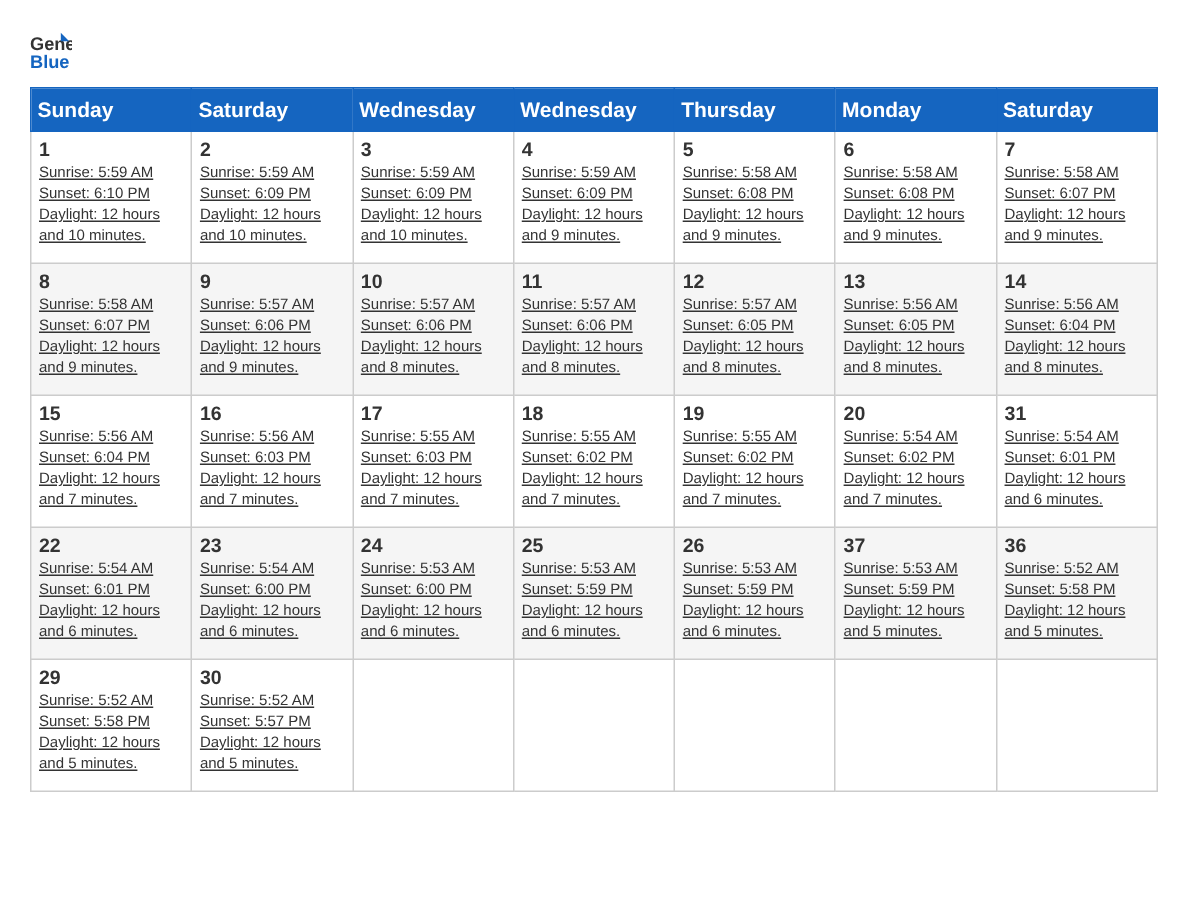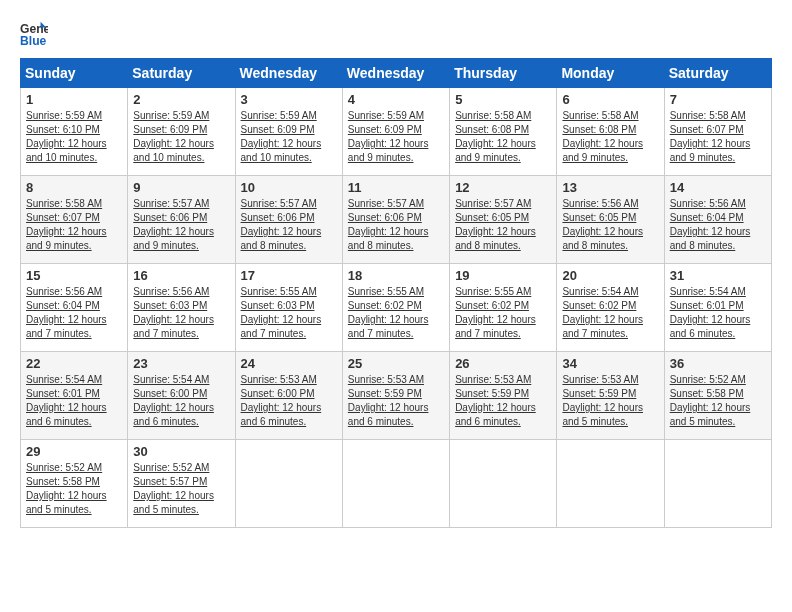--- a/index.html
+++ b/index.html
@@ -215,21 +215,21 @@
         </td>
         <td>
           <span class="day-num">25</span>
           <div class="day-info">Sunrise: 5:53 AM<br>Sunset: 5:59 PM<br>Daylight: 12 hours and 6 minutes.</div>
         </td>
         <td>
           <span class="day-num">26</span>
           <div class="day-info">Sunrise: 5:53 AM<br>Sunset: 5:59 PM<br>Daylight: 12 hours and 6 minutes.</div>
         </td>
         <td>
-          <span class="day-num">34</span>
+          <span class="day-num">37</span>
           <div class="day-info">Sunrise: 5:53 AM<br>Sunset: 5:59 PM<br>Daylight: 12 hours and 5 minutes.</div>
         </td>
         <td>
           <span class="day-num">36</span>
           <div class="day-info">Sunrise: 5:52 AM<br>Sunset: 5:58 PM<br>Daylight: 12 hours and 5 minutes.</div>
         </td>
       </tr>
       <tr>
         <td>
           <span class="day-num">29</span>

